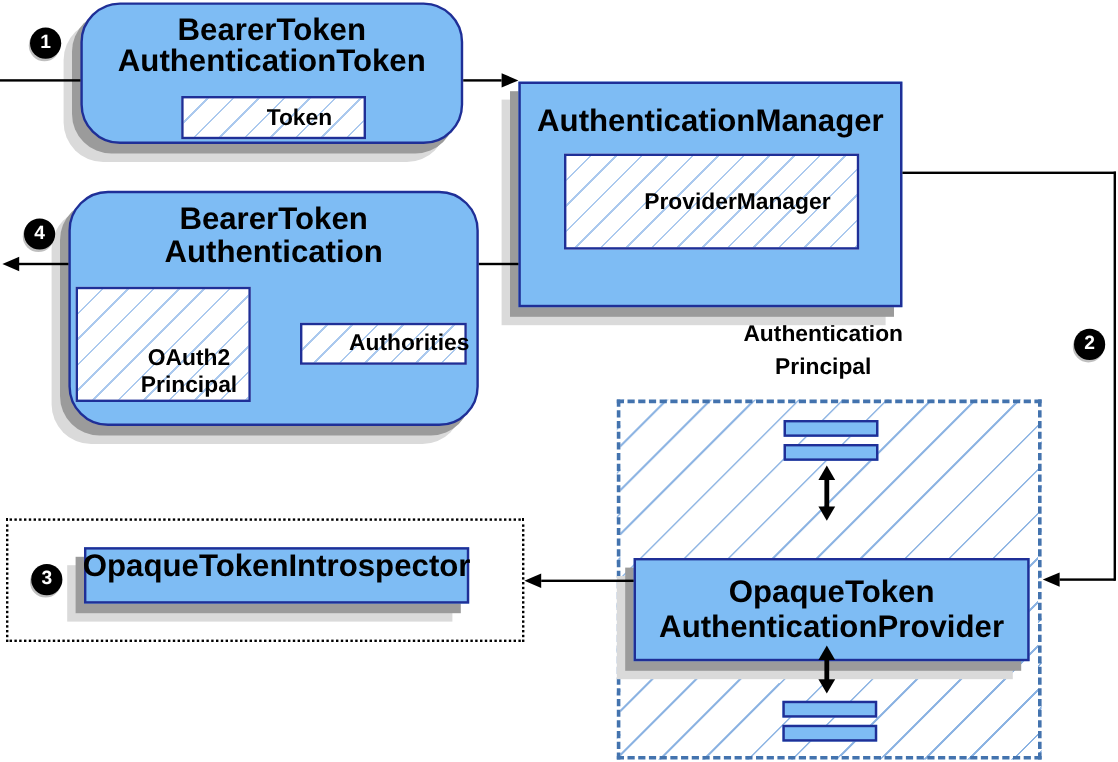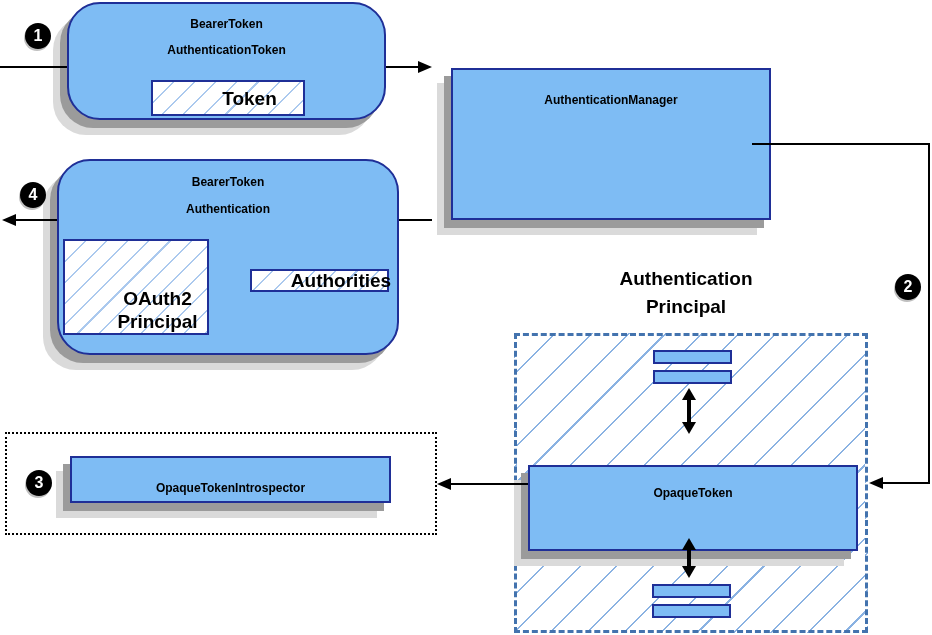--- a/index.html
+++ b/index.html
@@ -8,21 +8,21 @@
     font-family:"Liberation Sans", sans-serif;color:#000;
   }
   
   .node{
     position:absolute;box-sizing:border-box;
     background:#7ebcf4;border:2px solid #1f2f97;
     box-shadow:-7px 8px 0 0 #9b9b9b, -14px 15px 0 0 #dadada;
     font-weight:bold;text-align:center;
   }
   .rounded{border-radius:33px;}
-  .node-title{font-size:12px;line-height:26px;}
+  .node-title{font-size:26px;line-height:26px;}
   
   .inner{
     position:absolute;box-sizing:border-box;border:2px solid #1f2f97;
     background-color:#fff;
     background-image:repeating-linear-gradient(135deg,transparent 0,transparent 13.5px,#abc9ee 13.5px,#abc9ee 15px);
     display:flex;flex-direction:column;align-items:center;justify-content:center;
     font-size:19px;font-weight:bold;line-height:23px;padding-left:43px;
   }
   
   .providers-container{
@@ -74,53 +74,57 @@
   <div class="node rounded" style="left:67px;top:2px;width:319px;height:118px;">
     <div class="node-title" style="padding-top:7px;">
       <span>BearerToken</span><br>
       <span>AuthenticationToken</span>
     </div>
     <div class="inner" style="left:82px;top:76px;width:154px;height:36px;">
       <span>Token</span>
     </div>
   </div>
 
-  <div class="node" style="left:451px;top:68px;width:320px;height:152px;">
+  <div class="node" style="left:432px;top:68px;width:320px;height:188px;">
     <div class="node-title" style="padding-top:19px;line-height:22px;">
       <span>AuthenticationManager</span>
+    </div>
+    <div class="inner" style="left:36px;top:58px;width:246px;height:80px;">
+      <span>ProviderManager</span>
     </div>
   </div>
 
   <div class="node rounded" style="left:57px;top:159px;width:342px;height:196px;">
     <div class="node-title" style="padding-top:8px;line-height:27px;">
       <span>BearerToken</span><br>
       <span>Authentication</span>
     </div>
     <div class="inner" style="left:4px;top:78px;width:146px;height:96px;justify-content:flex-end;">
       <span>OAuth2</span>
       <span>Principal</span>
     </div>
-    <div class="inner" style="left:191px;top:108px;width:139px;height:23px;align-items:center;">
+    <div class="inner" style="left:191px;top:108px;width:139px;height:35px;align-items:center;">
       <span>Authorities</span>
     </div>
   </div>
 
   <div class="bar" style="left:653px;top:350px;"></div>
   <div class="bar" style="left:653px;top:370px;"></div>
 
   <div class="node" style="left:528px;top:433px;width:330px;height:86px;margin-top:32px;">
     <div class="node-title" style="padding-top:12px;line-height:29px;">
       <span>OpaqueToken</span><br>
+      <span>AuthenticationProvider</span>
     </div>
   </div>
 
   <div class="bar" style="left:652px;top:584px;"></div>
   <div class="bar" style="left:652px;top:604px;"></div>
 
-  <div class="node" style="left:70px;top:456px;width:321px;height:47px;display:flex;align-items:flex-end;justify-content:center;">
+  <div class="node" style="left:70px;top:456px;width:321px;height:47px;display:flex;align-items:flex-start;justify-content:center;">
     <span class="node-title">OpaqueTokenIntrospector</span>
   </div>
 
   <div class="hline" style="left:0;top:66px;width:67px;"></div>
 
   <div class="hline" style="left:386px;top:66px;width:32px;"></div>
   <div class="tri tri-right" style="left:418px;top:61px;"></div>
 
   <div class="hline" style="left:752px;top:143px;width:178px;"></div>
   <div class="vline" style="left:928px;top:143px;height:341px;"></div>

